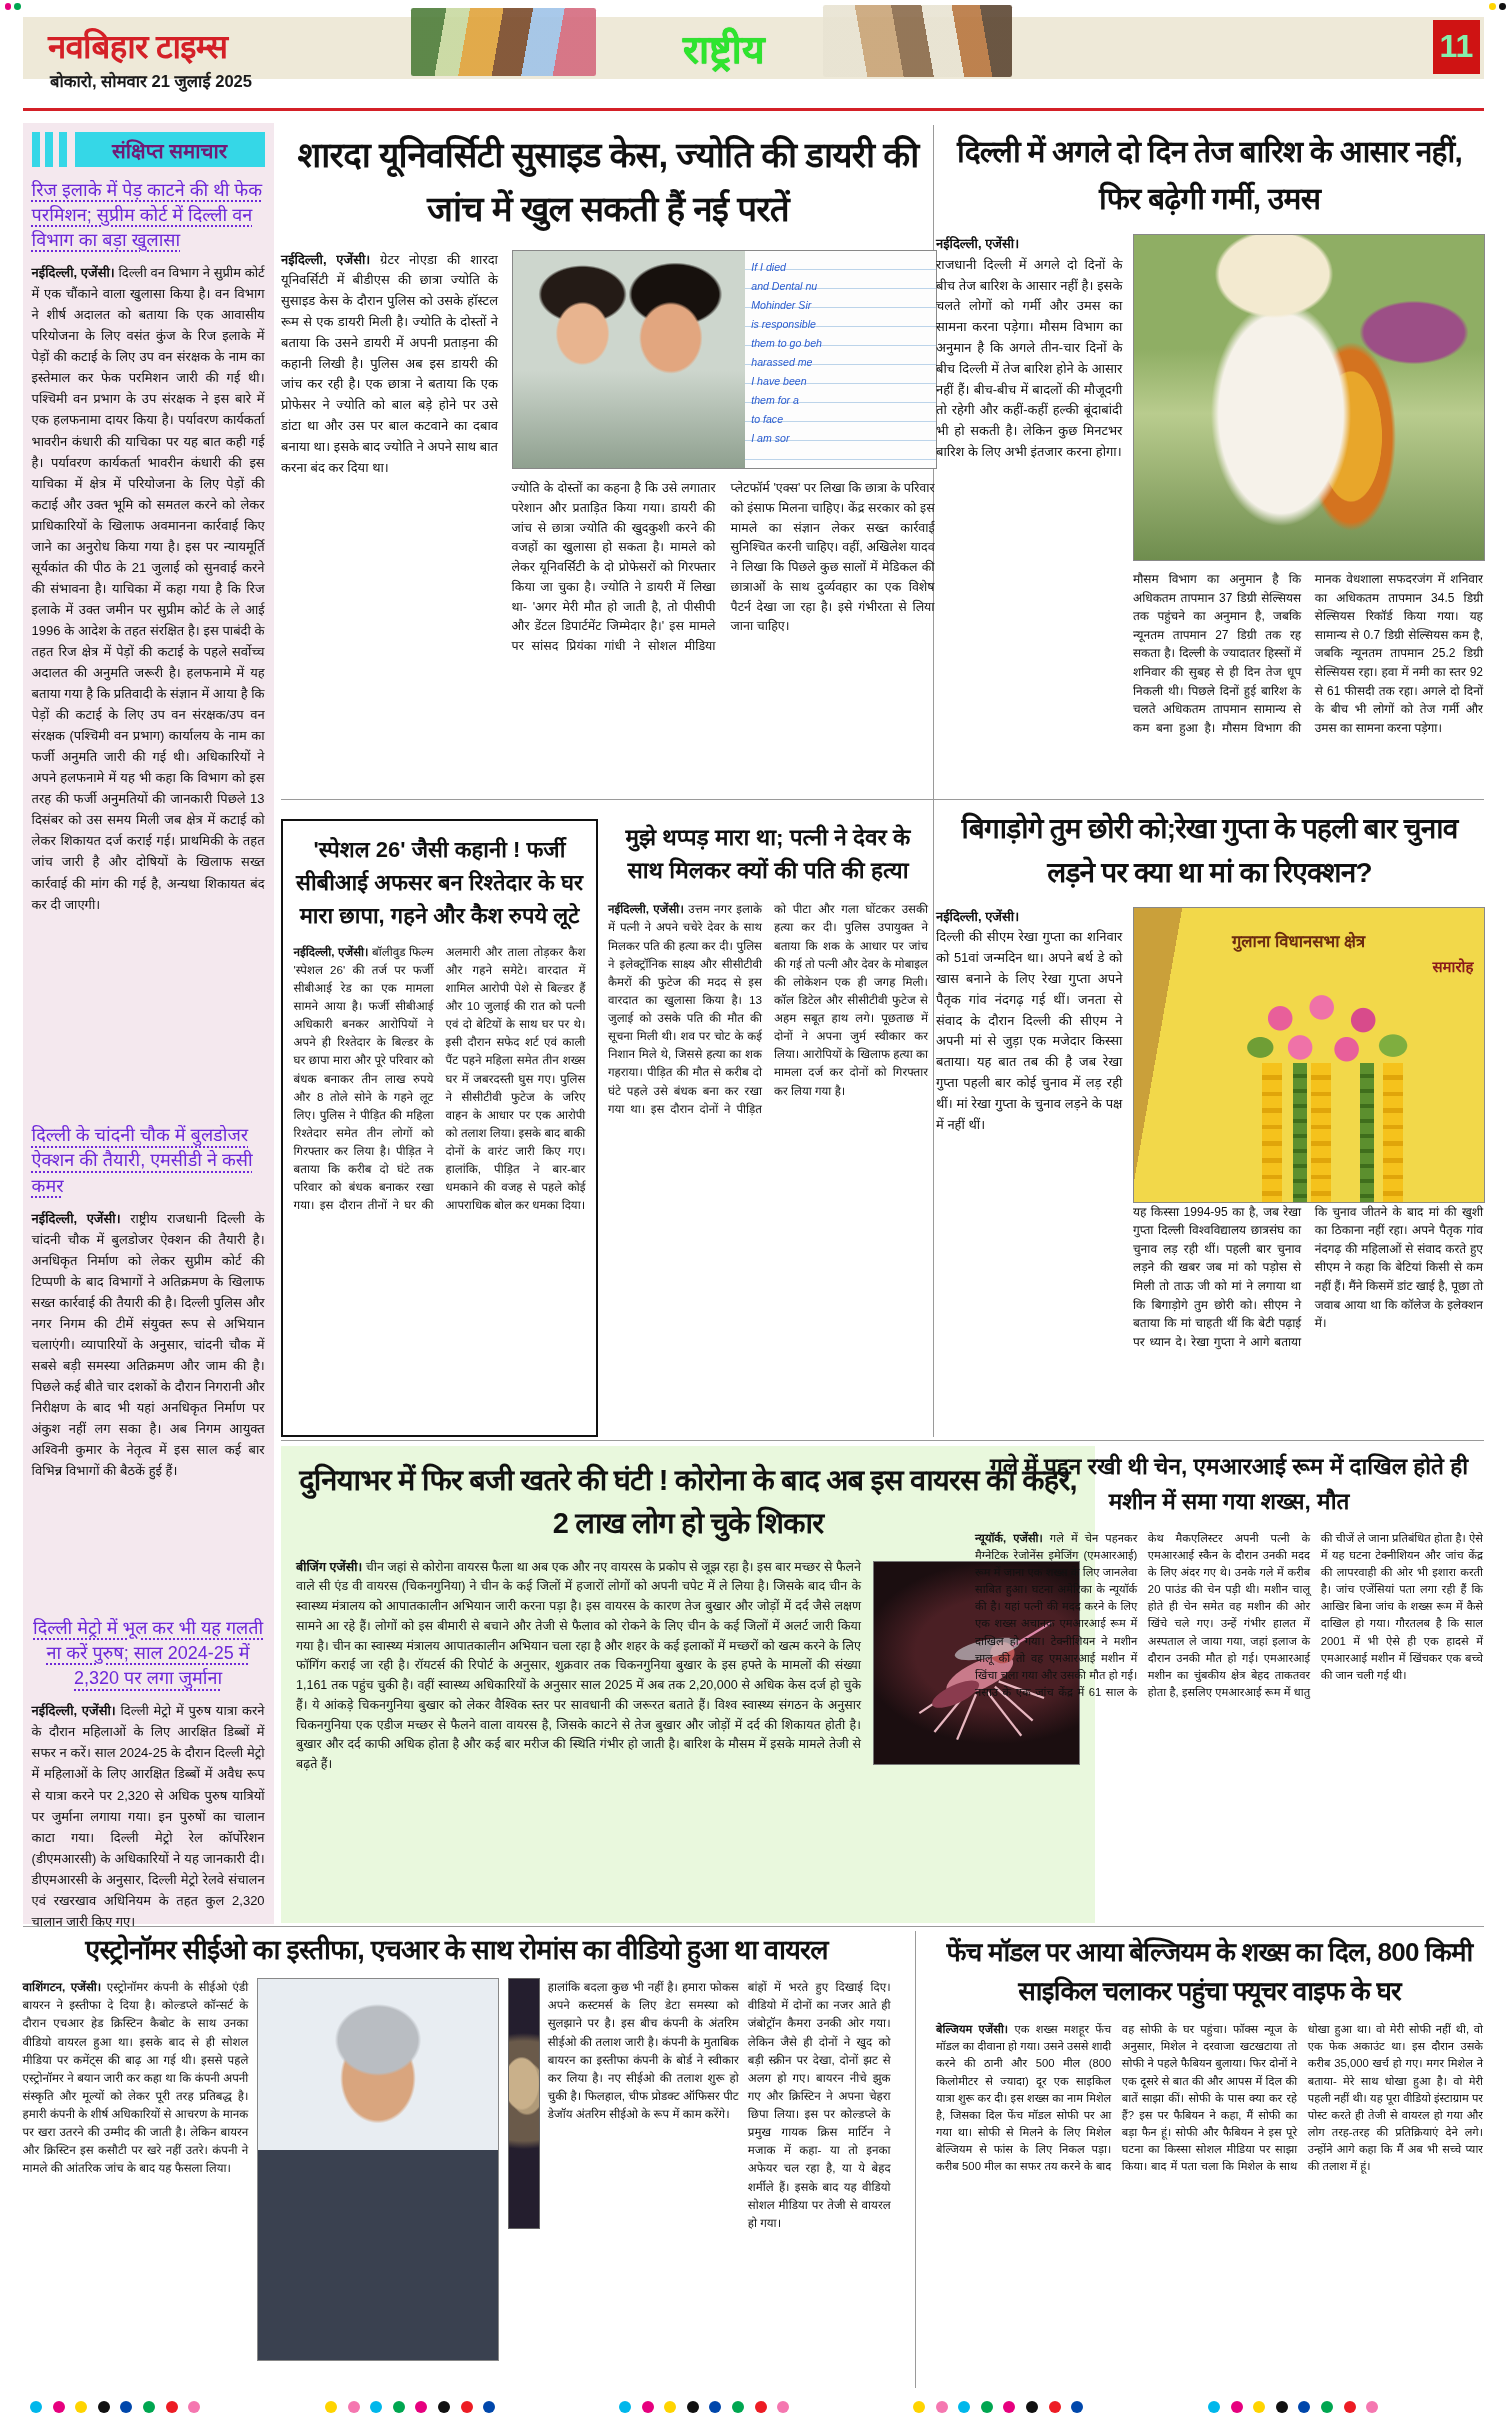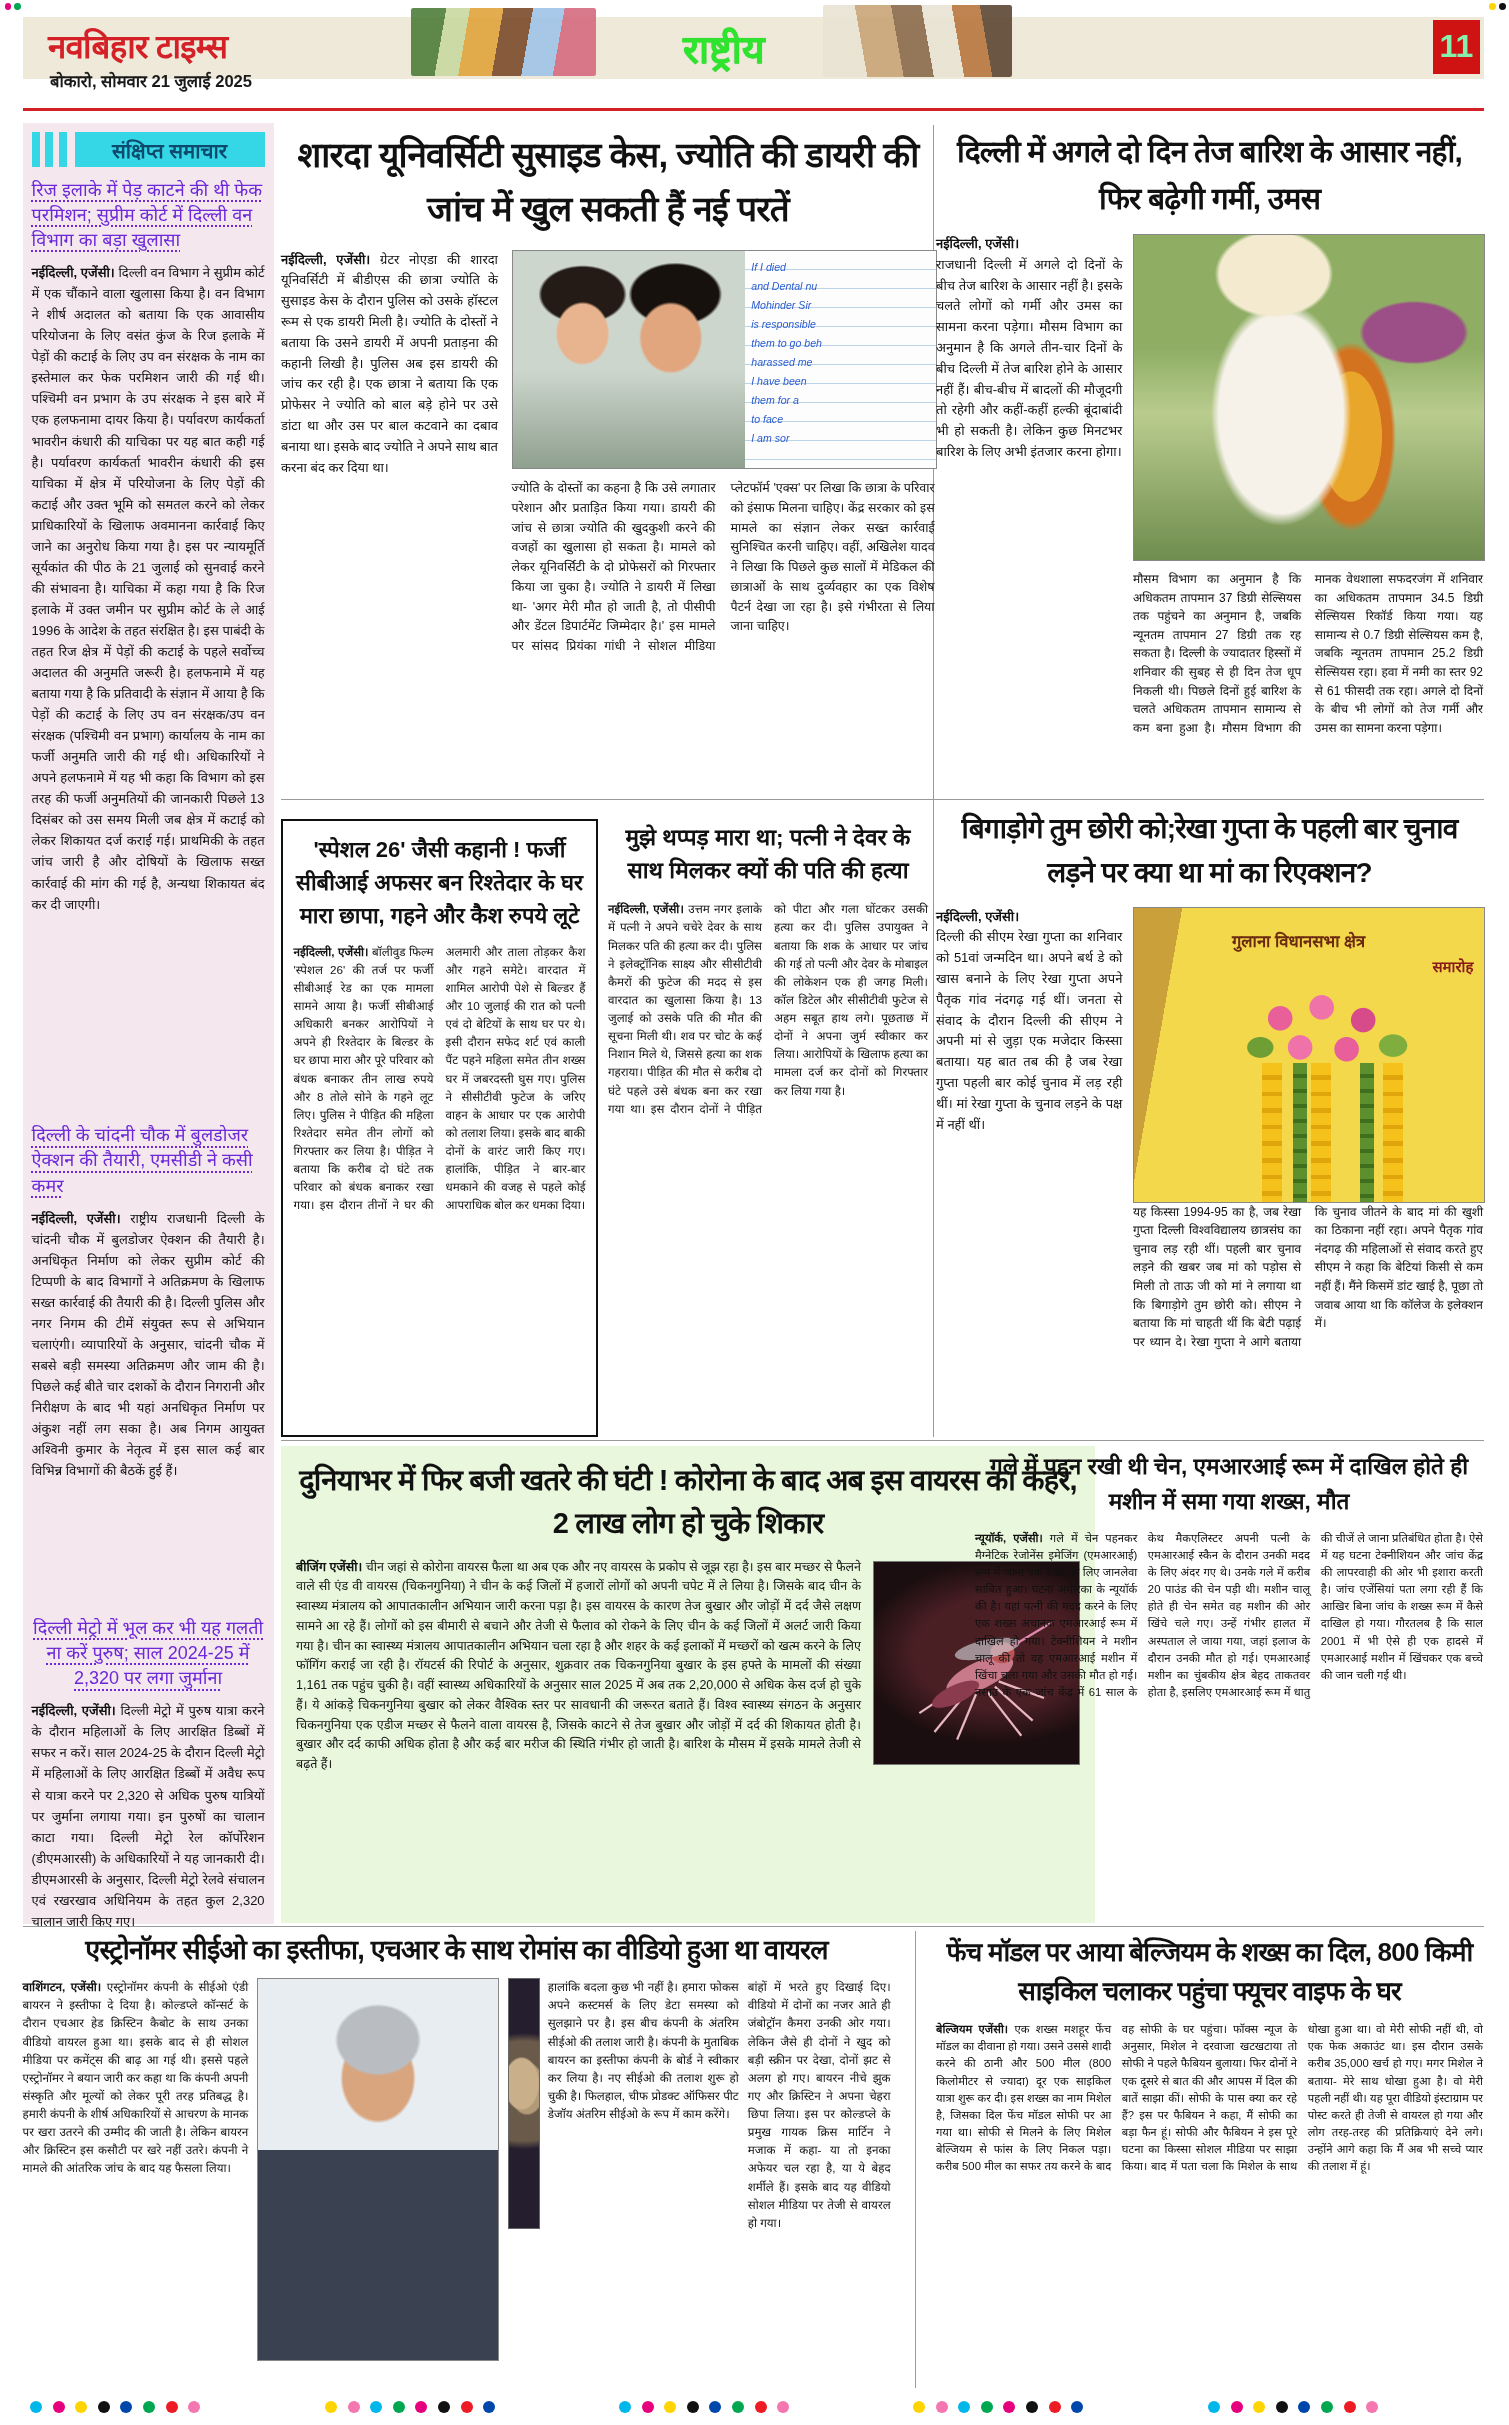--- a/index.html
+++ b/index.html
@@ -25,21 +25,21 @@
   .byline{font-weight:800;}
   .bodytxt{text-align:justify;}
   .hairline-v{background:#9a9a9a;width:0.8px;}
   .hairline-h{background:#9a9a9a;height:0.8px;}
   
   .briefs{left:22.6px;top:123px;width:251px;height:1801px;background:#f4e8ee;padding:0;}
   .briefs-inner{position:absolute;left:9px;top:9px;width:233px;}
   .briefs-bar{display:flex;align-items:stretch;height:35px;margin-bottom:10.6px;}
   .briefs-stripes{display:flex;gap:5.3px;margin-right:7.5px;}
   .briefs-stripes i{width:8.3px;background:#35d7e7;display:block;}
-  .briefs-title{flex:1;background:#35d7e7;color:#0c4a6e;font-size:20.4px;font-weight:900;
+  .briefs-title{flex:1;background:#35d7e7;color:#701a75;font-size:20.4px;font-weight:900;
       display:flex;align-items:center;justify-content:center;text-align:center;}
   .brief-headline{font-size:18px;font-weight:400;line-height:1.4;color:#6d28d9;
       text-decoration:underline;text-decoration-style:dotted;text-decoration-thickness:1.5px;text-underline-offset:4.5px;margin:4.5px 0 9px 0;}
   .brief-headline.center{text-align:center;}
   .brief-body{font-size:13px;line-height:1.62;}
   .brief-block{margin-bottom:16.6px;}
   
   .sharda{left:281px;top:123px;width:654px;height:673px;}
   .sharda h1{margin:4.5px 0 13.6px 0;text-align:center;font-size:35px;line-height:1.55;font-weight:900;letter-spacing:-0.8px;}
   .sharda-row{display:flex;gap:13.6px;}

